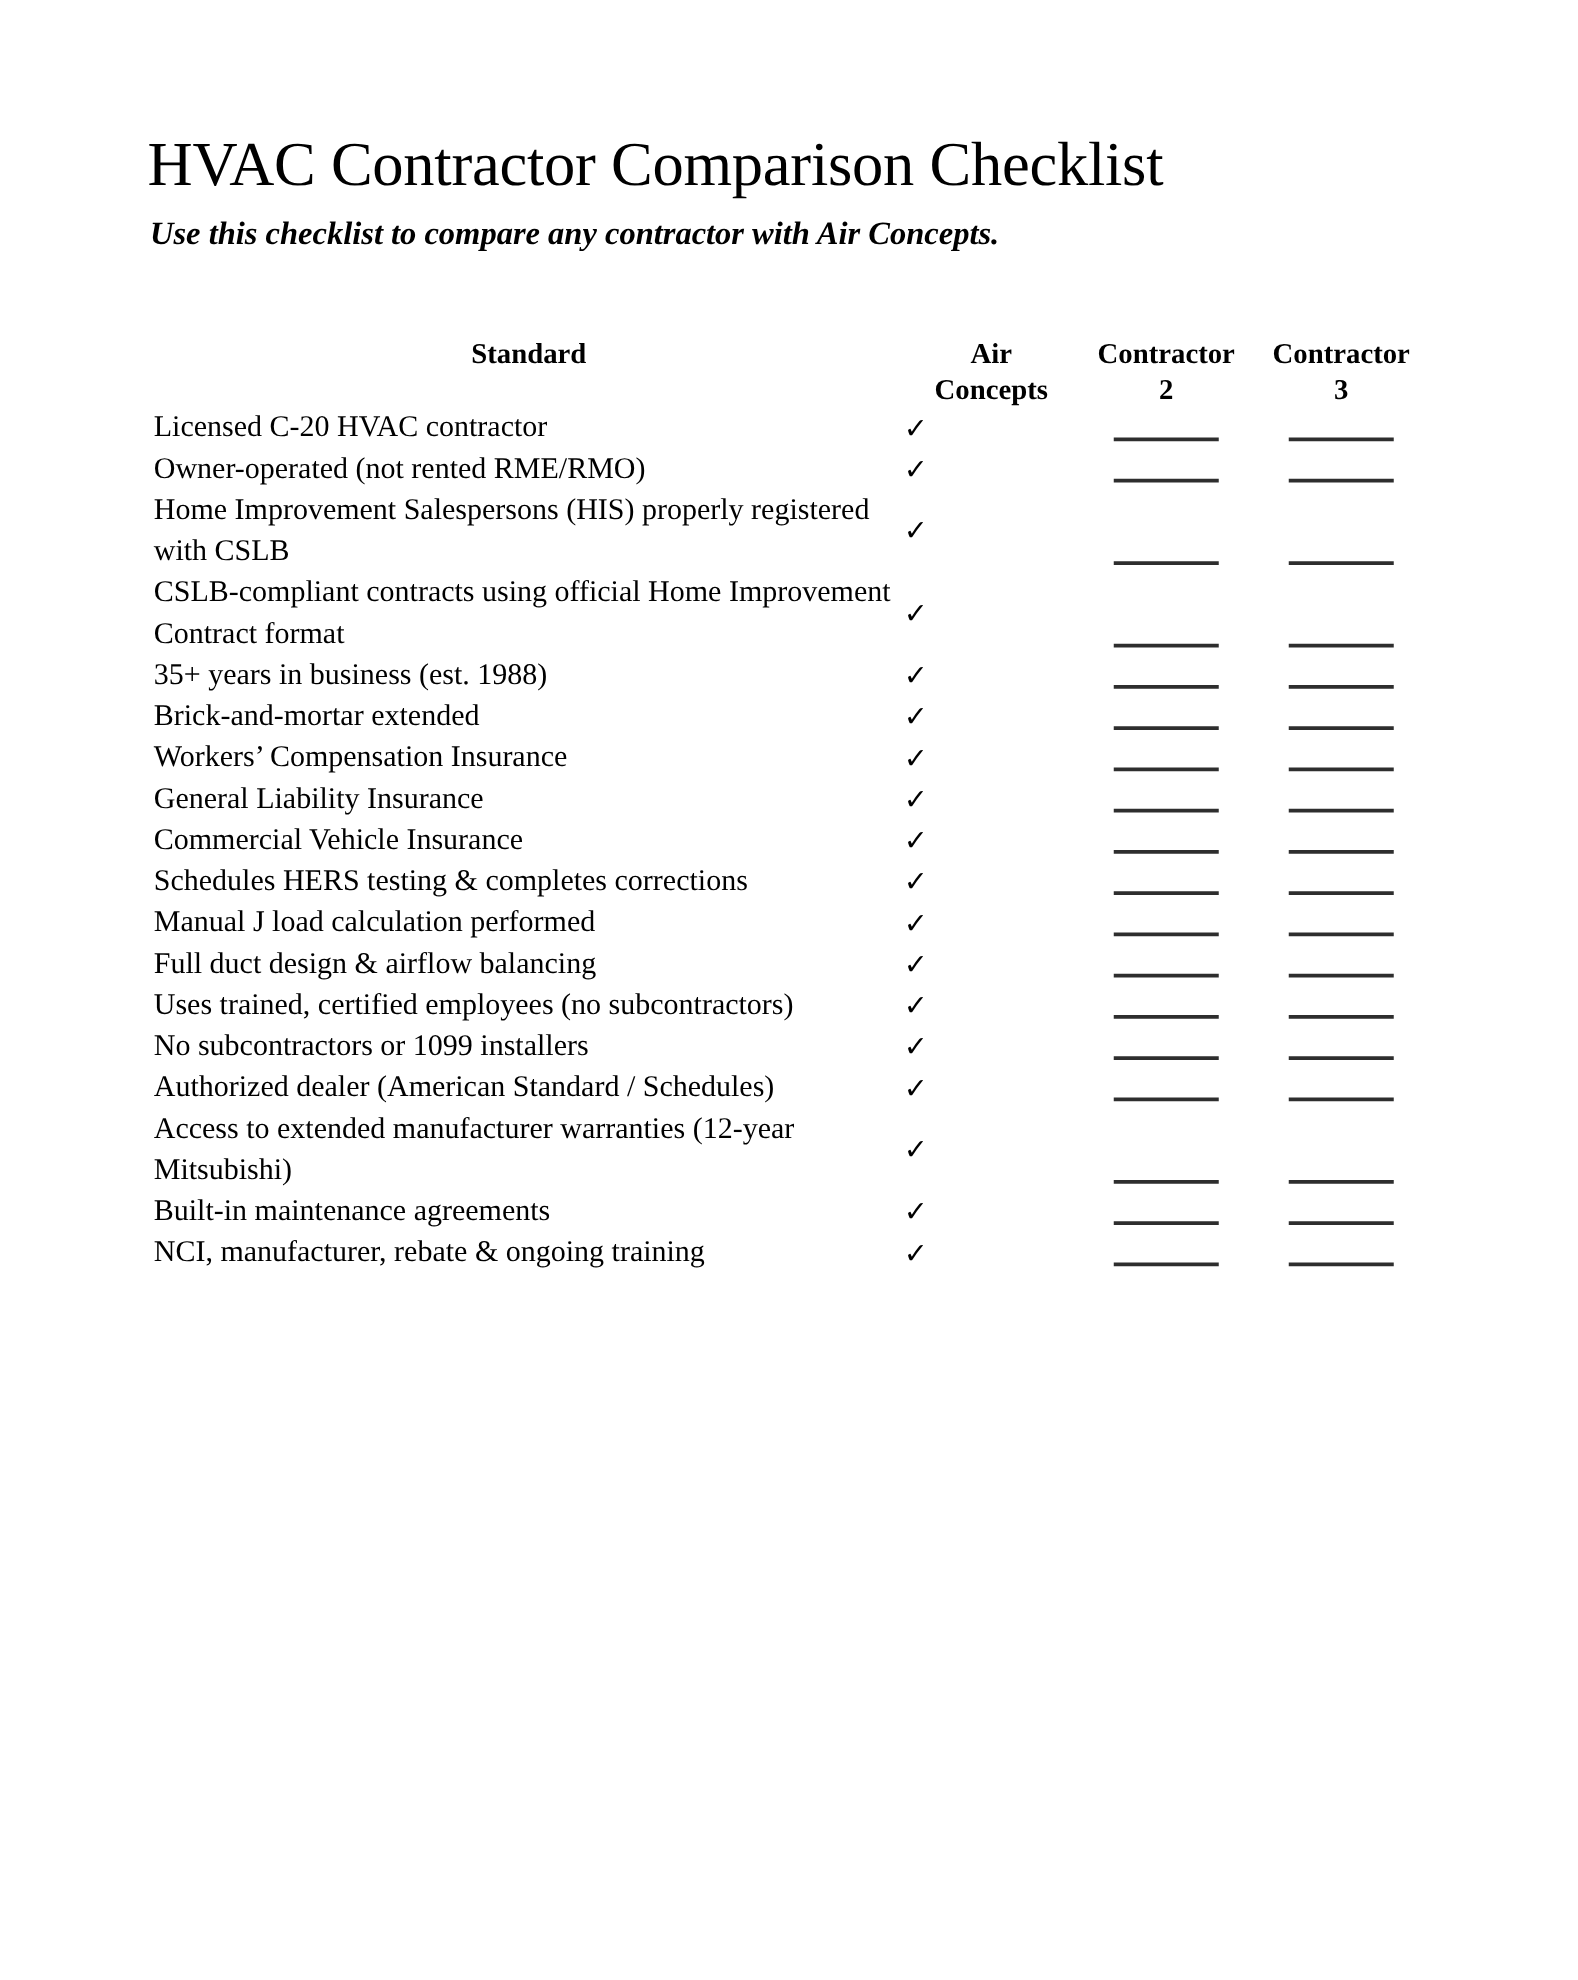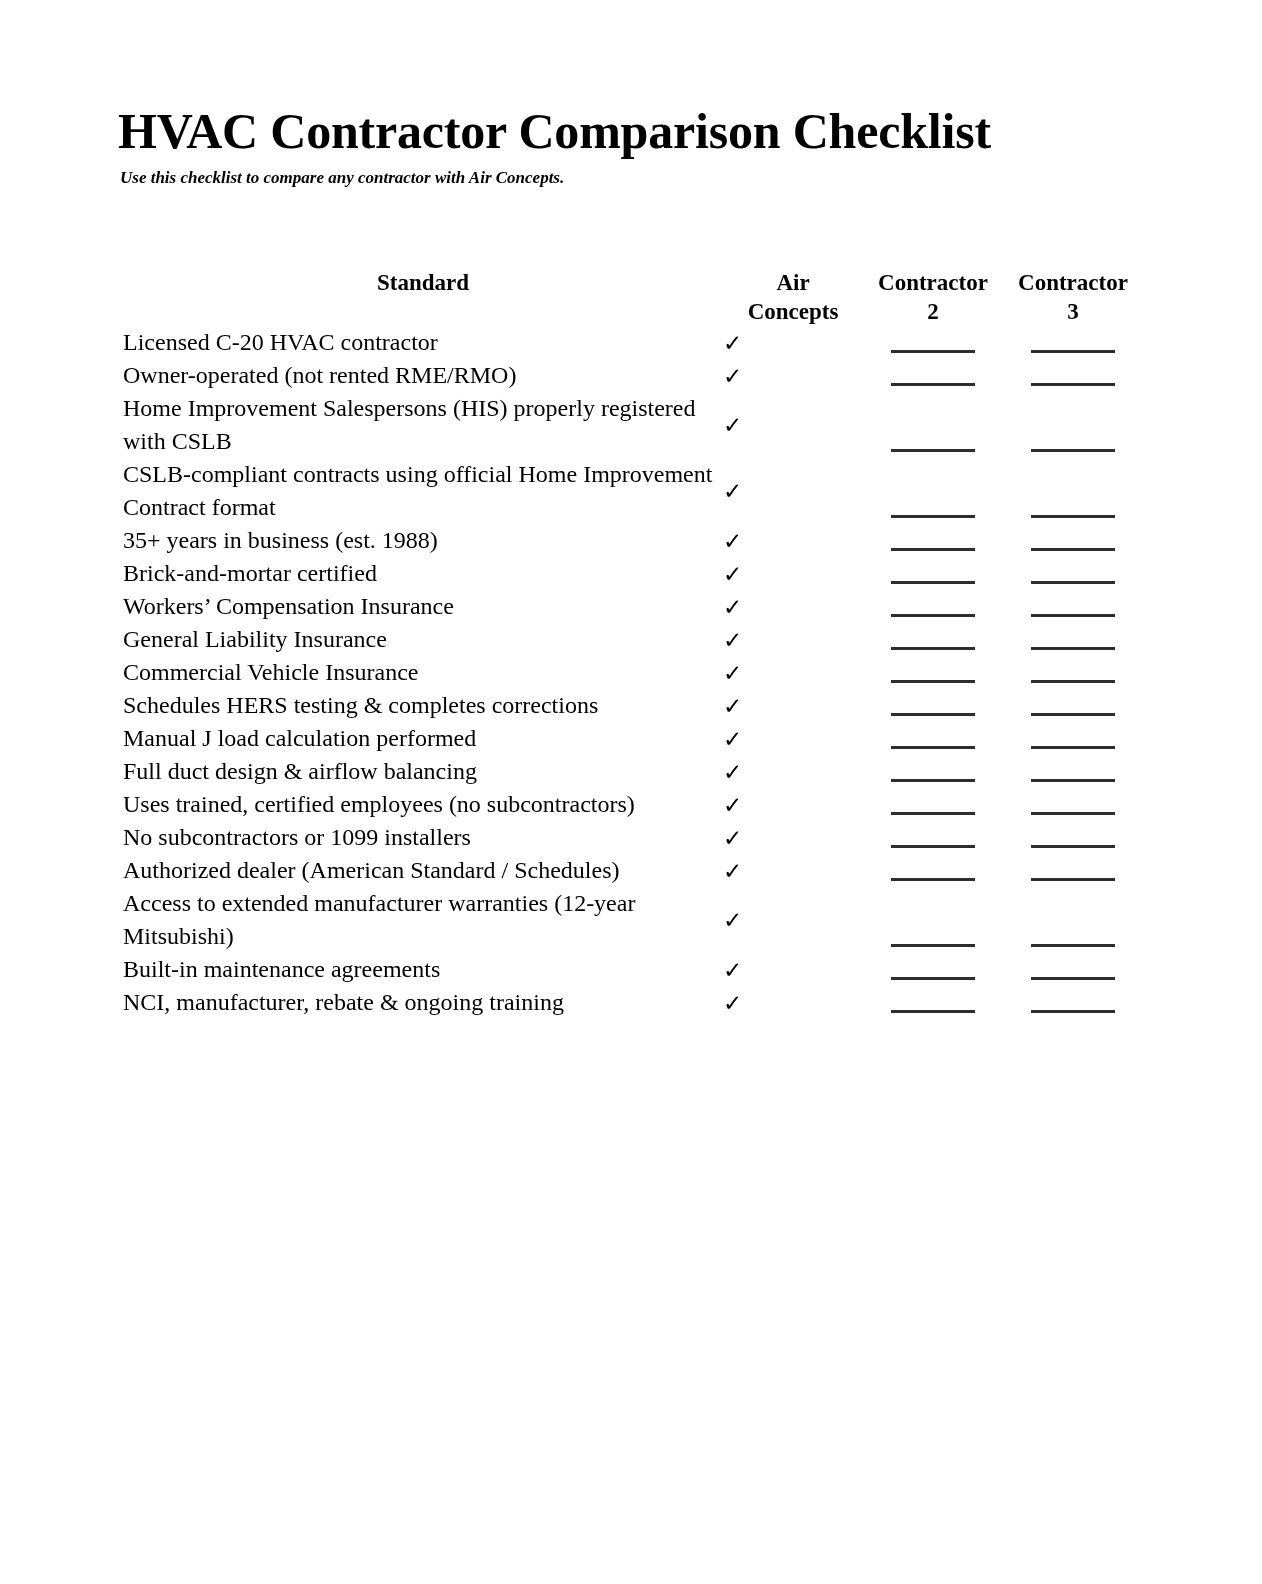--- a/index.html
+++ b/index.html
@@ -27,36 +27,36 @@
     background: #ffffff;
   }
 
   
   .doc-title {
     position: absolute;
     left: 118px;
     top: 68px;
     width: 1050px;
     font-family: "Liberation Serif", "DejaVu Serif", serif;
-    font-weight: 700;
+    font-weight: 400;
     font-size: 50px;
     line-height: 58px;
     letter-spacing: -0.2px;
     white-space: nowrap;
   }
 
   .doc-subtitle {
     position: absolute;
     left: 120px;
     top: 144px;
     width: 1000px;
     font-family: "Liberation Serif", "DejaVu Serif", serif;
     font-weight: 700;
     font-style: italic;
-    font-size: 17px;
+    font-size: 26px;
     line-height: 34px;
     white-space: nowrap;
   }
 
   
   .table-wrap {
     position: absolute;
     left: 123px;
     top: 268px;
     width: 1020px;
@@ -198,21 +198,21 @@
             <td class="cell-blank"><span class="blank-line"></span></td>
             <td class="cell-blank"><span class="blank-line"></span></td>
           </tr>
           <tr>
             <td class="cell-standard">35+ years in business (est. 1988)</td>
             <td class="cell-check"><span class="check-mark">✓</span></td>
             <td class="cell-blank"><span class="blank-line"></span></td>
             <td class="cell-blank"><span class="blank-line"></span></td>
           </tr>
           <tr>
-            <td class="cell-standard">Brick-and-mortar certified</td>
+            <td class="cell-standard">Brick-and-mortar extended</td>
             <td class="cell-check"><span class="check-mark">✓</span></td>
             <td class="cell-blank"><span class="blank-line"></span></td>
             <td class="cell-blank"><span class="blank-line"></span></td>
           </tr>
           <tr>
             <td class="cell-standard">Workers’ Compensation Insurance</td>
             <td class="cell-check"><span class="check-mark">✓</span></td>
             <td class="cell-blank"><span class="blank-line"></span></td>
             <td class="cell-blank"><span class="blank-line"></span></td>
           </tr>

